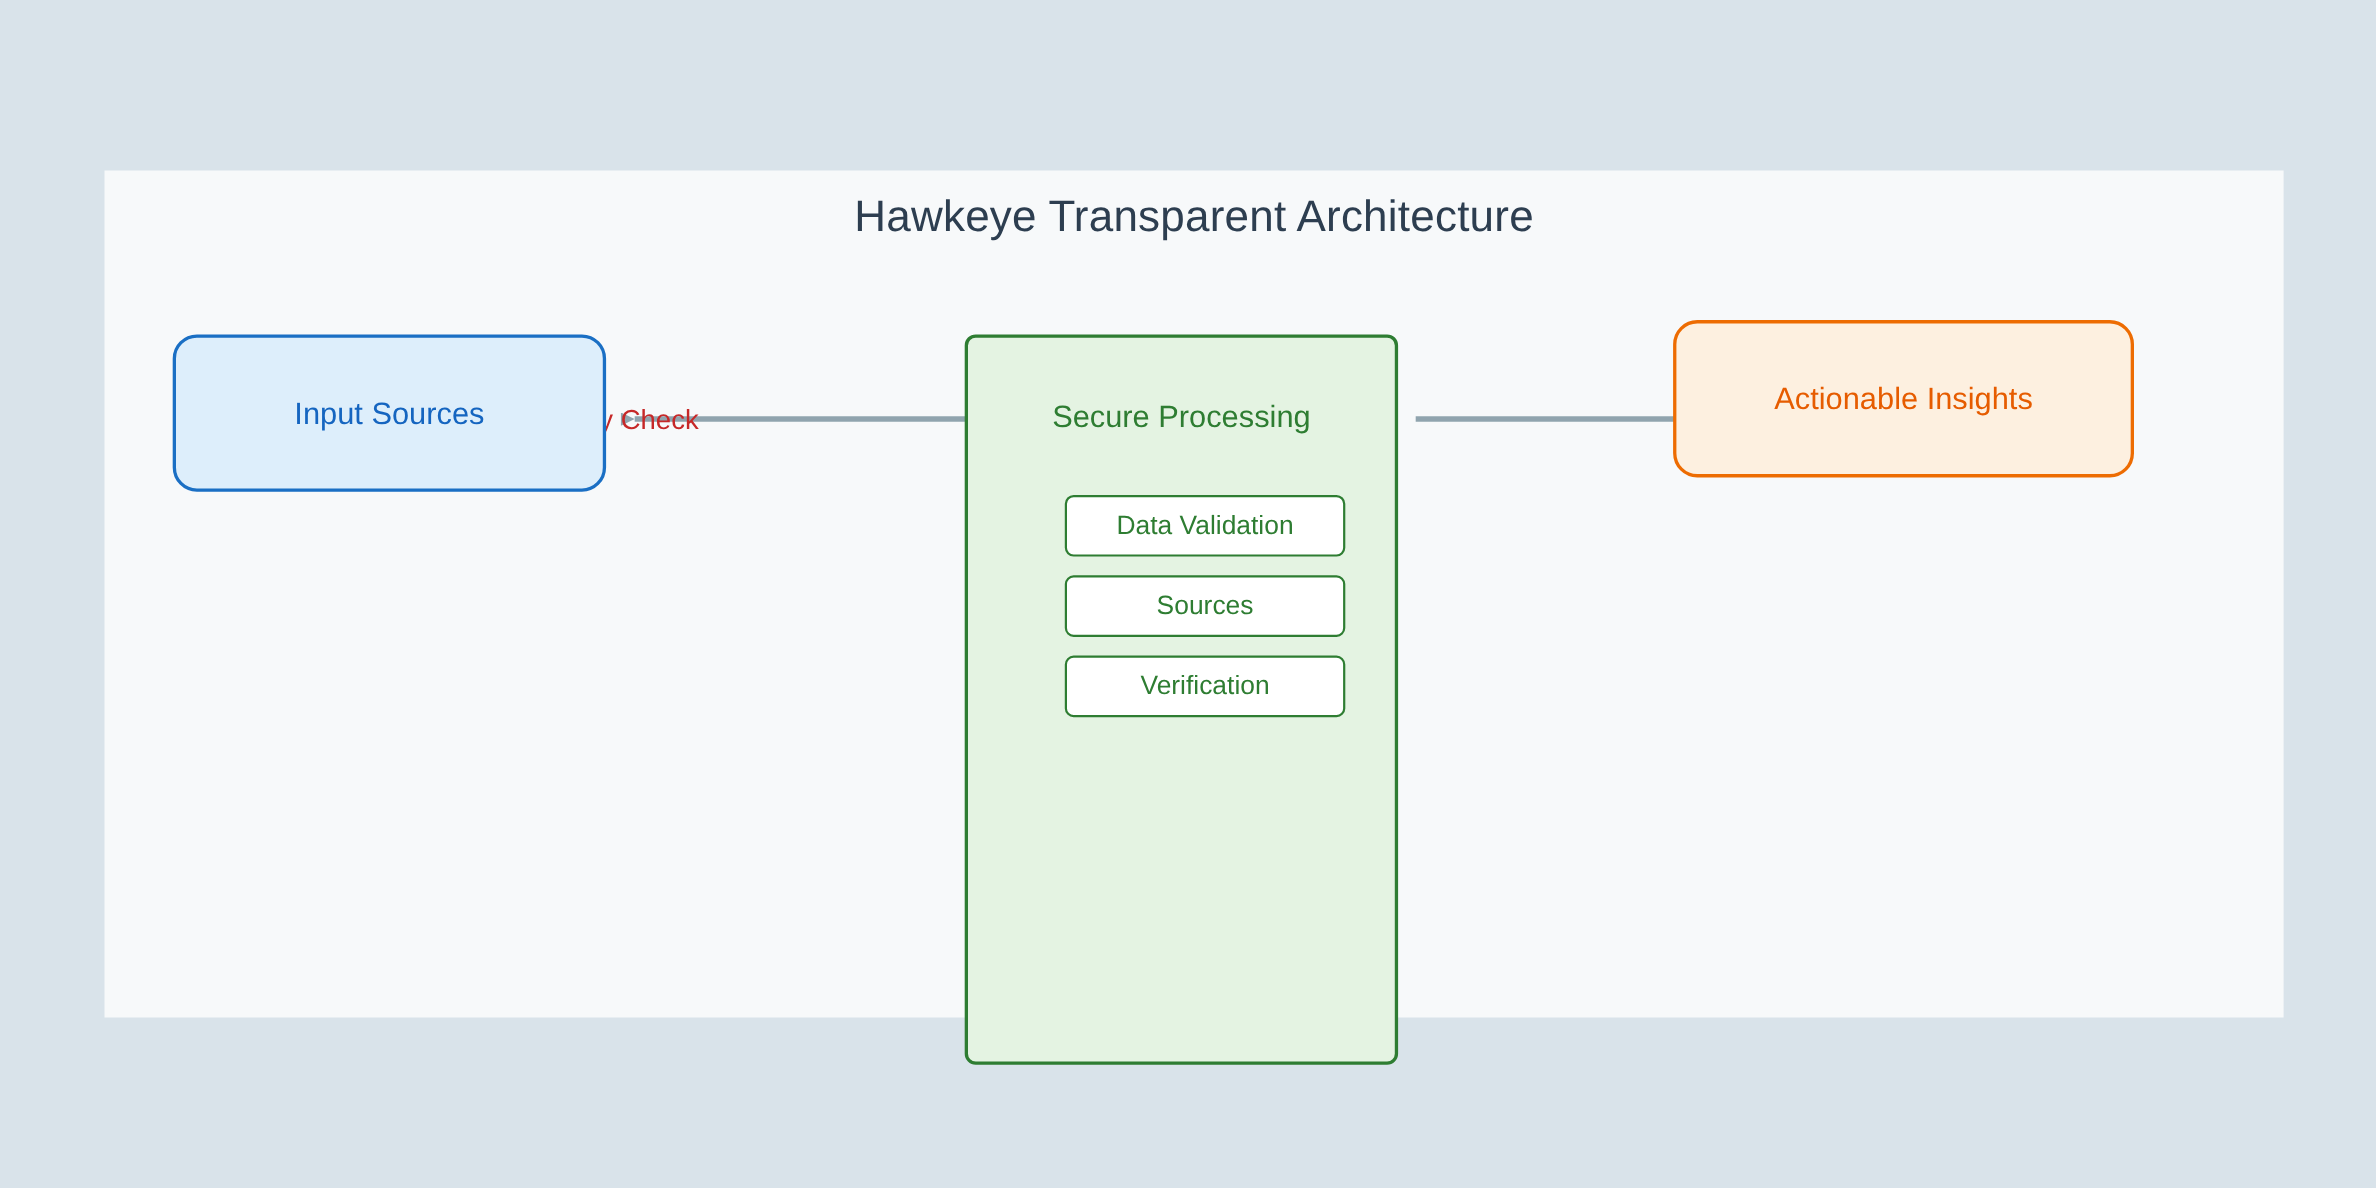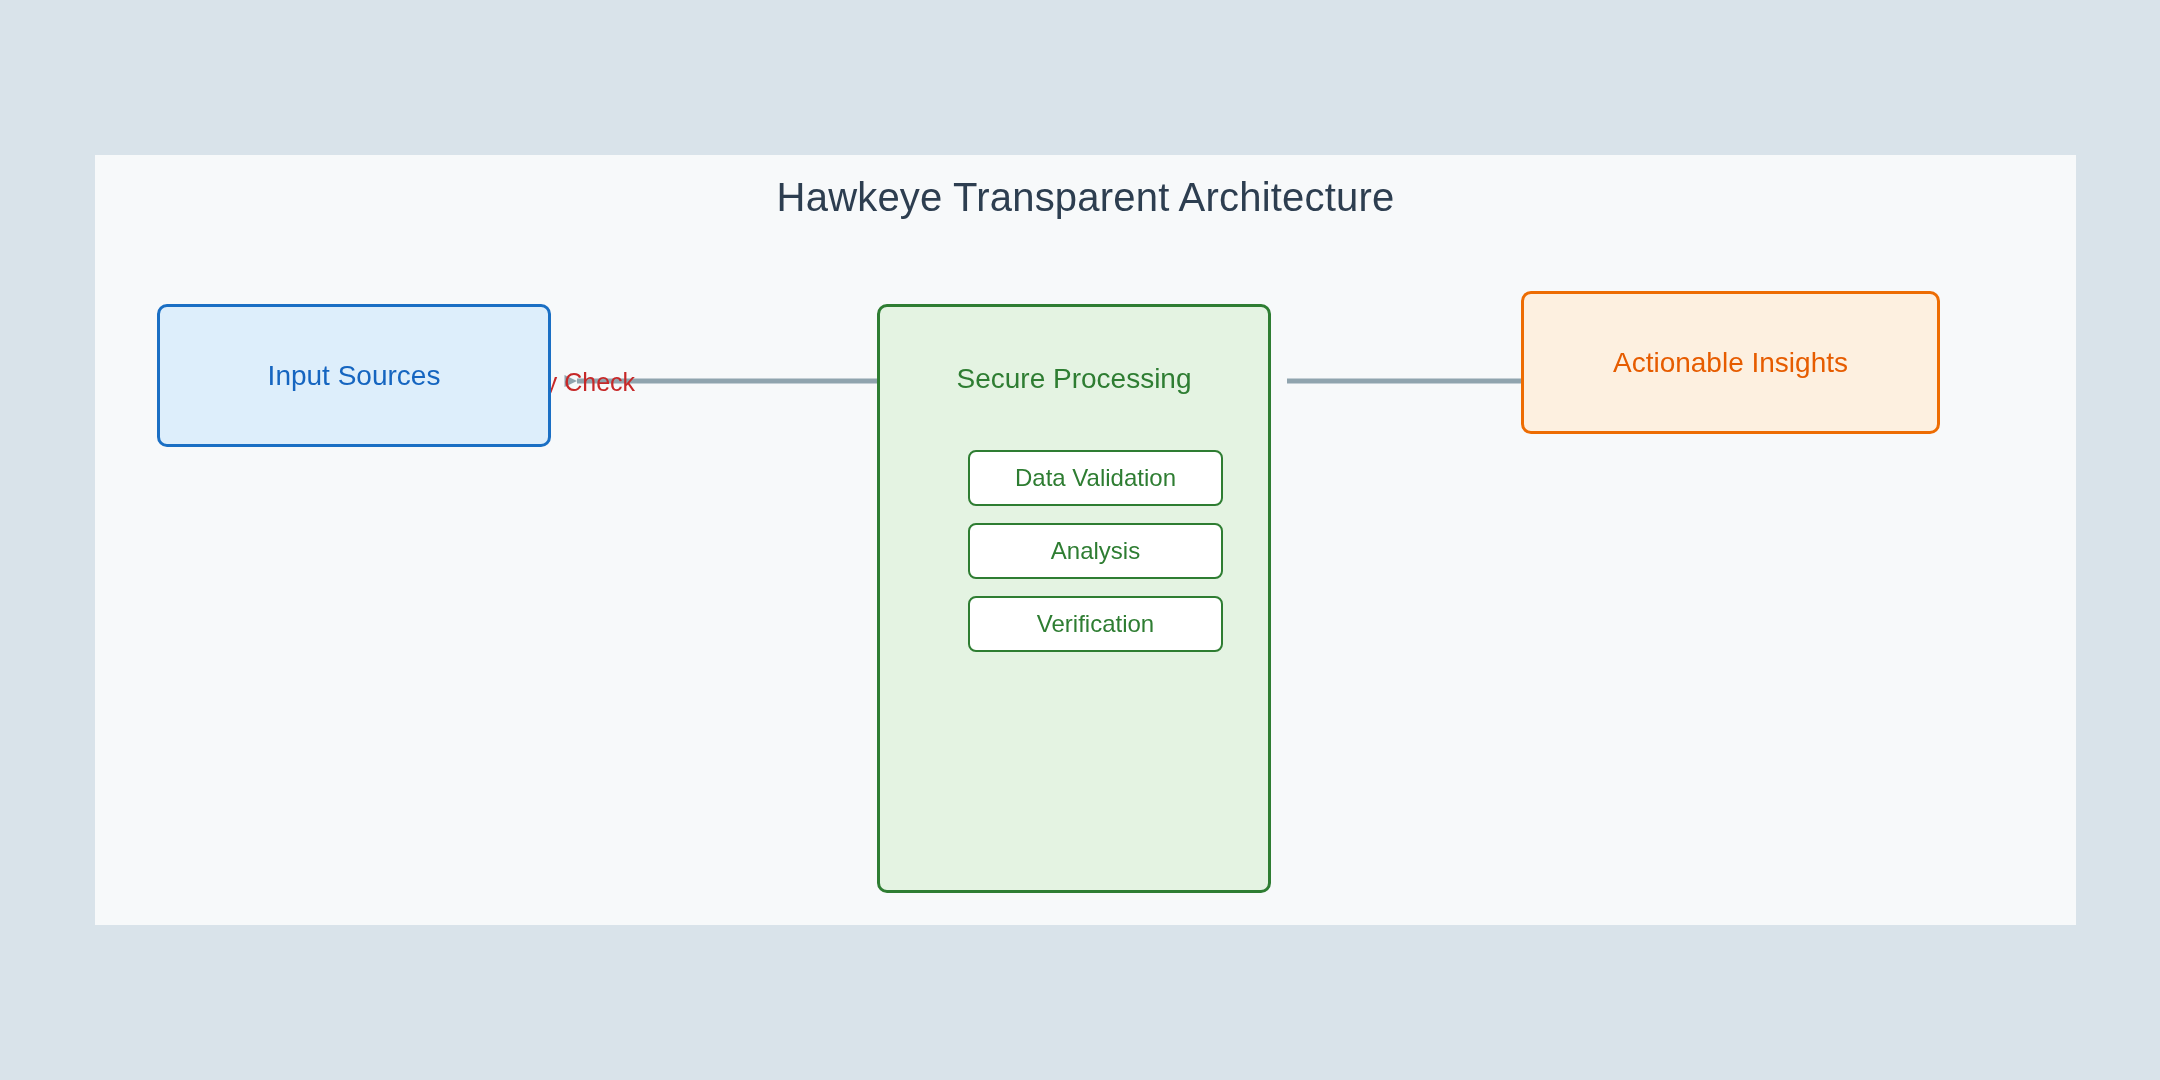--- a/index.html
+++ b/index.html
@@ -35,21 +35,21 @@
     font-weight: 400;
     color: #2d3e50;
     letter-spacing: 0.2px;
     white-space: nowrap;
   }
 
   
   .node {
     position: absolute;
     box-sizing: border-box;
-    border-radius: 10px;
+    border-radius: 22px;
     display: flex;
     align-items: center;
     justify-content: center;
     font-size: 28px;
     line-height: 1.2;
     white-space: nowrap;
   }
 
   .node-input {
     left: 62px;
@@ -71,21 +71,21 @@
     color: #e65c00;
   }
 
   
   .node-container {
     position: absolute;
     box-sizing: border-box;
     left: 782px;
     top: 149px;
     width: 394px;
-    height: 589px;
+    height: 664px;
     border: 3px solid #2e7d32;
     background: #e4f3e2;
     border-radius: 10px;
   }
 
   .container-title {
     position: absolute;
     left: 0;
     top: 0;
     width: 100%;
@@ -177,21 +177,21 @@
   </div>
 
   <div class="node-container">
     <div class="container-title">Secure Processing</div>
 
     <div class="subnodes">
       <div class="subnode">
         <span>Data Validation</span>
       </div>
       <div class="subnode">
-        <span>Analysis</span>
+        <span>Sources</span>
       </div>
       <div class="subnode">
         <span>Verification</span>
       </div>
     </div>
   </div>
 
   <div class="node node-insights">
     <span>Actionable Insights</span>
   </div>

